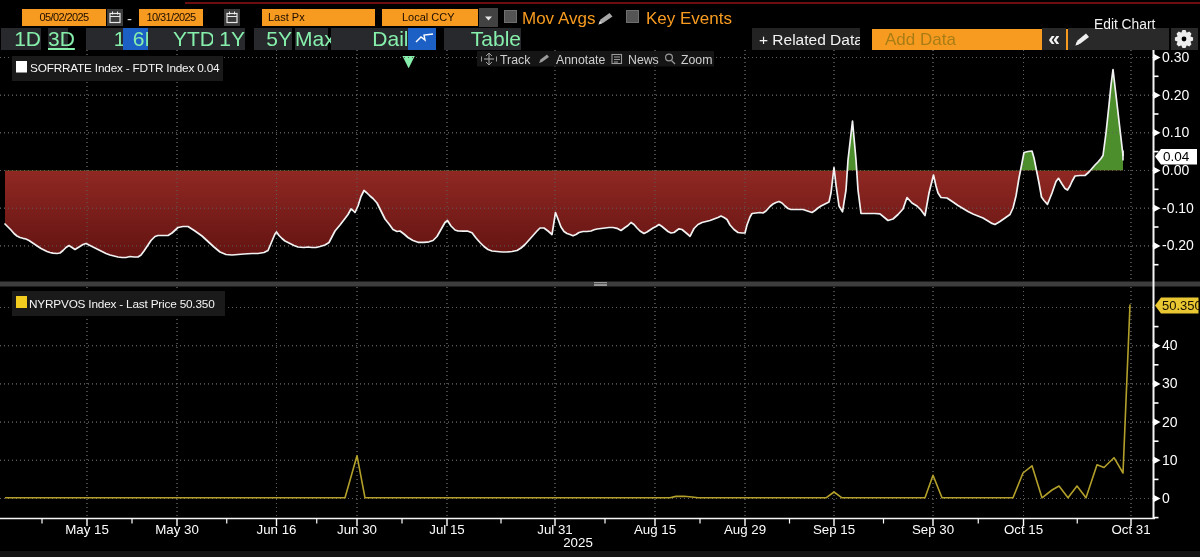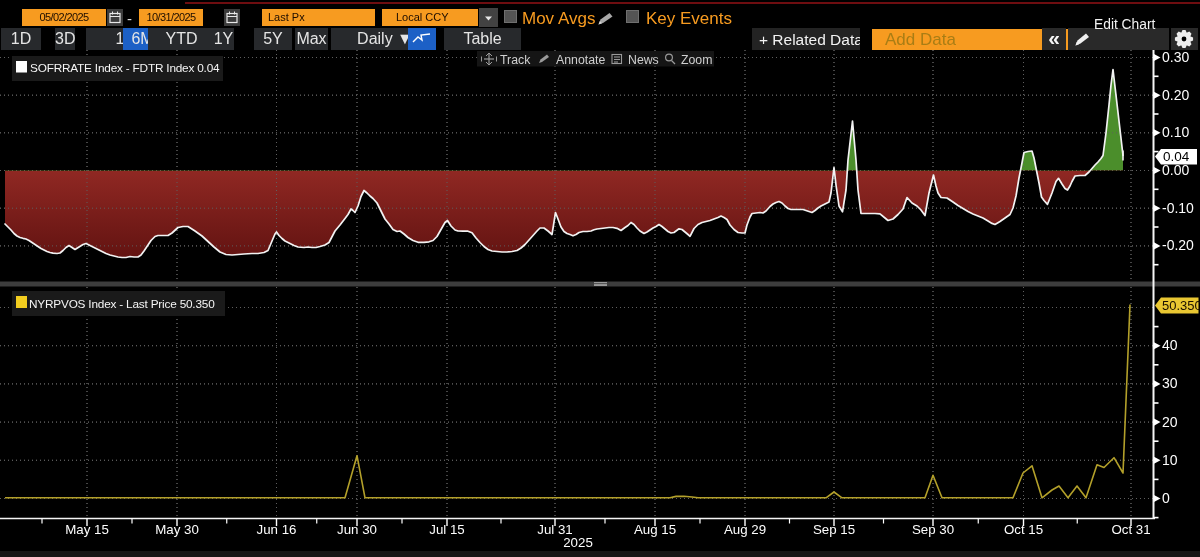--- a/index.html
+++ b/index.html
@@ -2,22 +2,22 @@
 <html><head>
 <meta charset="utf-8">
 <style>
   html,body{margin:0;padding:0;background:#000;}
   #page{position:relative;width:1200px;height:557px;background:#000;overflow:hidden;
         font-family:"Liberation Sans",sans-serif;}
   .abs{position:absolute;}
   .field{position:absolute;background:#f79b20;color:#1d0d00;font-size:11px;line-height:17.5px;}
   .cbx{position:absolute;width:13px;height:13px;background:#545454;border:1px solid #6f6f6f;box-sizing:border-box;}
   .amberlbl{position:absolute;color:#f79b20;font-size:17px;line-height:17px;white-space:nowrap;}
-  .btn{position:absolute;top:28px;height:22px;background:#27292c;color:#e5e5e5;
-       font-size:16px;line-height:22px;text-align:center;}
+  .btn{position:absolute;top:28px;height:22px;background:#27292c;color:#86efac;
+       font-size:21px;line-height:22px;text-align:right;}
   .blue{background:#1c60c6 !important;}
 </style>
 </head>
 <body>
 <div id="page">
 
   <div class="abs" style="left:185px;top:2px;width:1015px;height:2px;background:#6e0d10;"></div>
 
   <div class="field" style="left:22px;top:8.5px;width:84px;height:17.5px;text-align:center;letter-spacing:-0.6px;">05/02/2025</div>
   <div class="abs calbox" style="left:107px;top:8.5px;width:16px;height:17.5px;background:#3c3c3c;">
@@ -36,43 +36,43 @@
     <svg width="16" height="17" viewBox="0 0 16 17">
         <g stroke="#e8e8e8" fill="none">
       <rect x="3" y="4.5" width="10" height="9" stroke-width="1.2"></rect>
       <line x1="5.5" y1="2.5" x2="5.5" y2="5.5"></line>
           <line x1="10.5" y1="2.5" x2="10.5" y2="5.5"></line>
       <line x1="3" y1="7.5" x2="13" y2="7.5"></line>
         </g>
       </svg>
   </div>
   <div class="field" style="left:262px;top:8.5px;width:113px;height:17.5px;padding-left:6px;box-sizing:border-box;">Last Px</div>
-  <div class="field" style="left:382px;top:8.5px;width:96px;height:17.5px;padding-left:14px;box-sizing:border-box;">Local CCY</div>
+  <div class="field" style="left:382px;top:8.5px;width:96px;height:17.5px;padding-left:20px;box-sizing:border-box;">Local CCY</div>
   <div class="abs" style="left:479px;top:8px;width:19px;height:19px;background:#424242;">
     <svg width="19" height="19">
         <polygon points="6,8.5 13,8.5 9.5,12.5" fill="#e8e8e8"></polygon>
       </svg>
   </div>
   <div class="cbx" style="left:504px;top:10px;"></div>
   <div class="amberlbl" style="left:522px;top:10px;">Mov Avgs</div>
   <div class="abs" style="left:596px;top:10px;">
     <svg width="20" height="17" viewBox="0 0 20 17">
         <path d="M2.5 14.5 L4.5 9.5 L13.5 3 L16.5 6.5 L7 13 Z" fill="#a8a8a8"></path>
         <path d="M2.5 14.5 L6 13.3 L3.9 11 Z" fill="#d8d8d8"></path>
       </svg>
   </div>
   <div class="cbx" style="left:626px;top:10px;"></div>
   <div class="amberlbl" style="left:646px;top:10px;">Key Events</div>
 
   <div class="btn" style="left:1px;width:40px;">1D</div>
-  <div class="btn" style="left:55px;width:20px;">3D</div>
+  <div class="btn" style="left:48px;width:20px;text-decoration:underline;">3D</div>
   <div class="btn" style="left:86px;width:33px;padding-left:24px;">1M</div>
   <div class="btn blue" style="left:123px;width:39px;">6M</div>
   <div class="btn" style="left:148px;width:67px;">YTD</div>
-  <div class="btn" style="left:213px;width:21px;">1Y</div>
+  <div class="btn" style="left:213px;width:32px;">1Y</div>
   <div class="btn" style="left:254px;width:38px;">5Y</div>
   <div class="btn" style="left:295px;width:33px;">Max</div>
   <div class="btn" style="left:331px;width:68px;padding-left:20px;">Daily ▼</div>
   <div class="btn blue" style="left:408px;width:28px;">
     <svg width="22" height="15" viewBox="0 0 22 15" style="margin-top:3px;">
         <polyline points="2,11 7,6 11,9 10,4 19,3" stroke="#fff" stroke-width="1.4" fill="none"></polyline>
       </svg>
   </div>
   <div class="btn" style="left:444px;width:77px;">Table</div>
   <div class="abs" style="left:752px;top:28px;width:108px;height:22px;background:#232323;overflow:hidden;">

